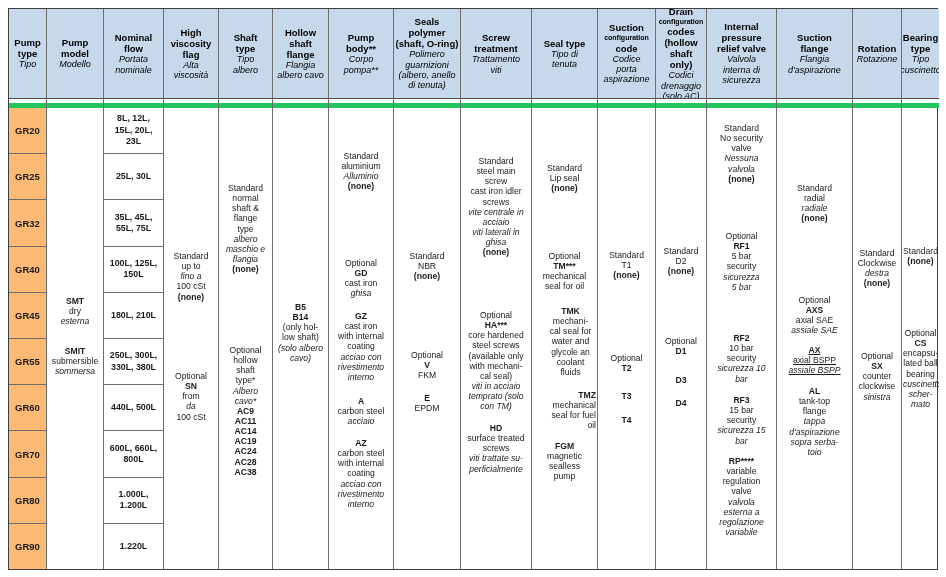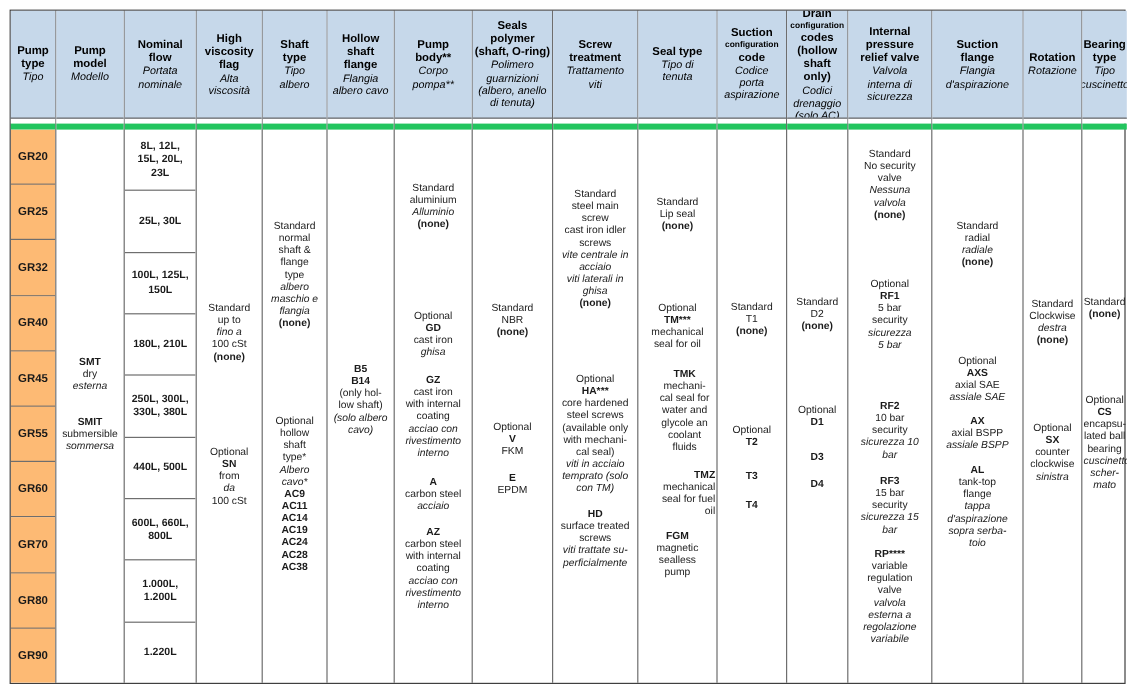--- a/index.html
+++ b/index.html
@@ -136,20 +136,24 @@
     <div class="bodyc rows">
       <div class="rcell">
           <span class="flow-label">8L, 12L,
 15L, 20L,
 23L</span>
         </div>
       <div class="rcell">
           <span class="flow-label">25L, 30L</span>
         </div>
       <div class="rcell">
+          <span class="flow-label">35L, 45L,
+55L, 75L</span>
+        </div>
+      <div class="rcell">
           <span class="flow-label">100L, 125L,
 150L</span>
         </div>
       <div class="rcell">
           <span class="flow-label">180L, 210L</span>
         </div>
       <div class="rcell">
           <span class="flow-label">250L, 300L,
 330L, 380L</span>
         </div>
@@ -545,21 +549,21 @@
           <div class="ln r">radial</div>
           <div class="ln i">radiale</div>
           <div class="ln b">(none)</div>
         </div>
         <div class="blk" style="top: 187px;">
           <div class="ln r">Optional</div>
           <div class="ln b">AXS</div>
           <div class="ln r">axial SAE</div>
           <div class="ln i">assiale SAE</div>
         </div>
-        <div class="blk" style="top: 237px;">
+        <div class="blk" style="top: 237px; text-decoration: underline;">
           <div class="ln b">AX</div>
           <div class="ln r">axial BSPP</div>
           <div class="ln i">assiale BSPP</div>
         </div>
         <div class="blk" style="top: 278px;">
           <div class="ln b">AL</div>
           <div class="ln r">tank-top</div>
           <div class="ln r">flange</div>
           <div class="ln i">tappa</div>
           <div class="ln i">d'aspirazione</div>

